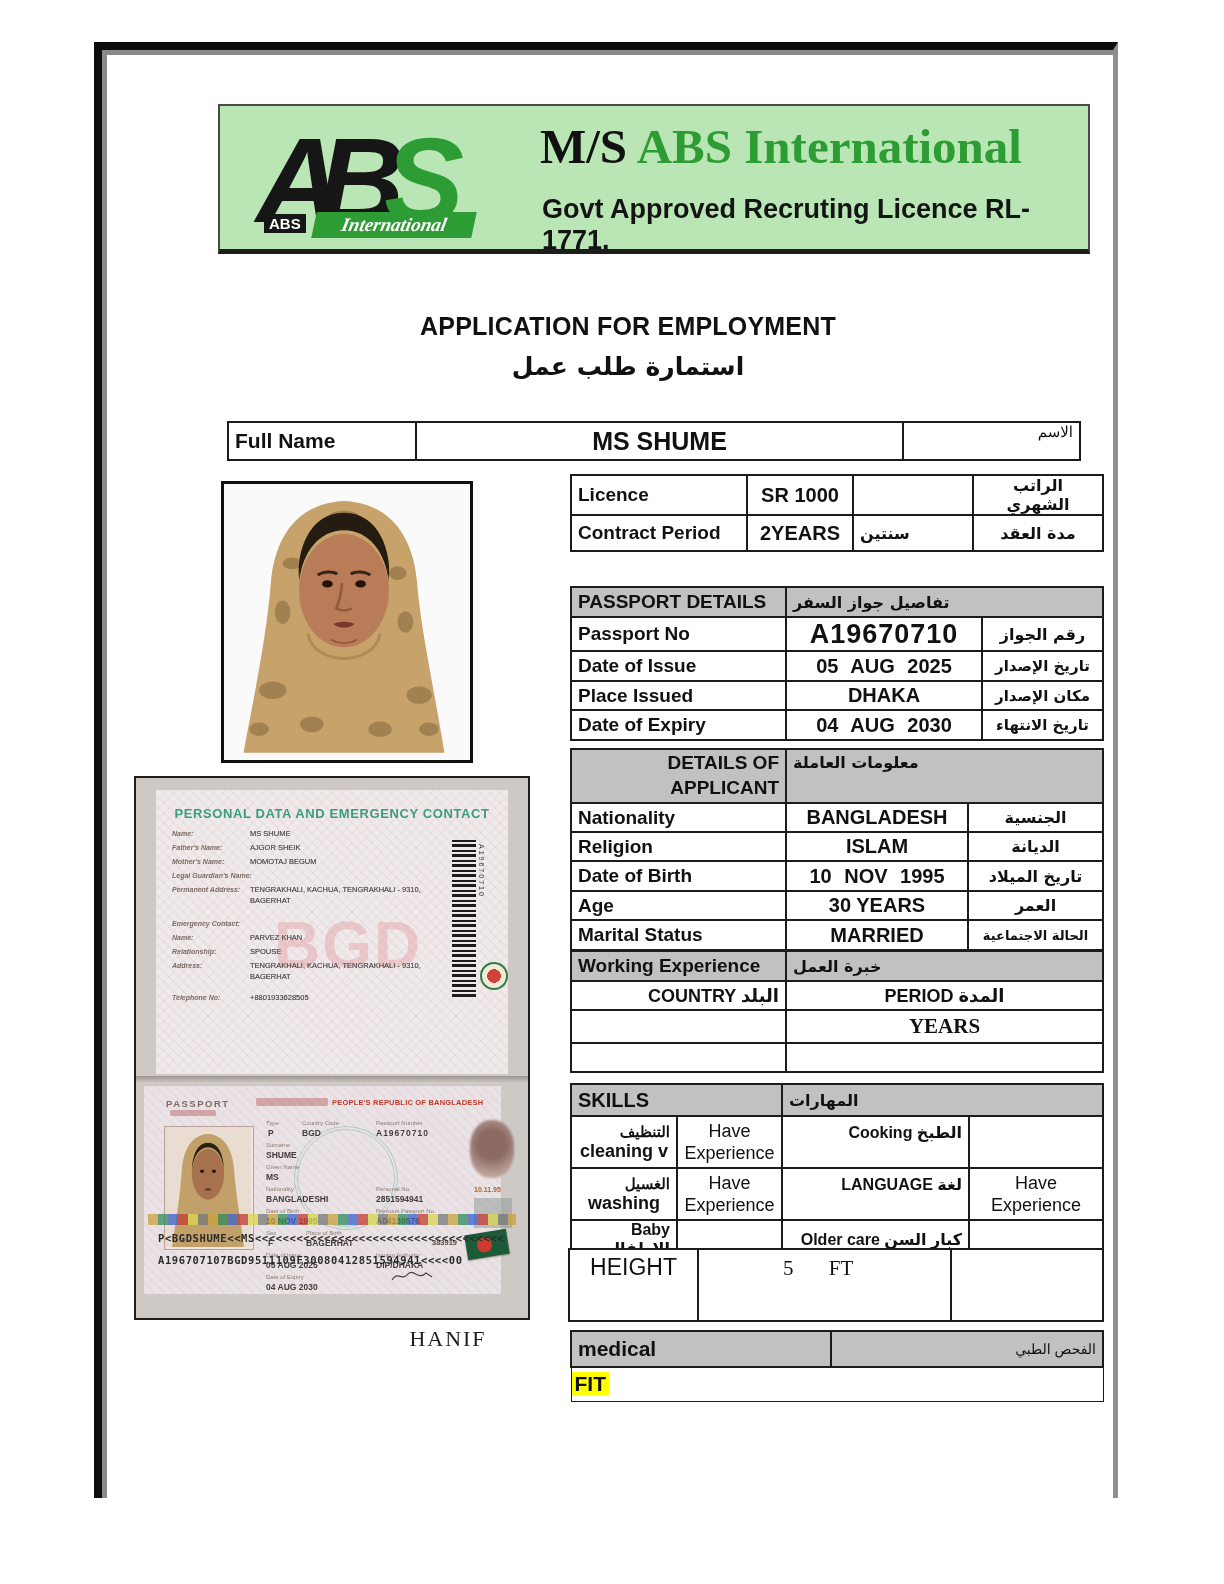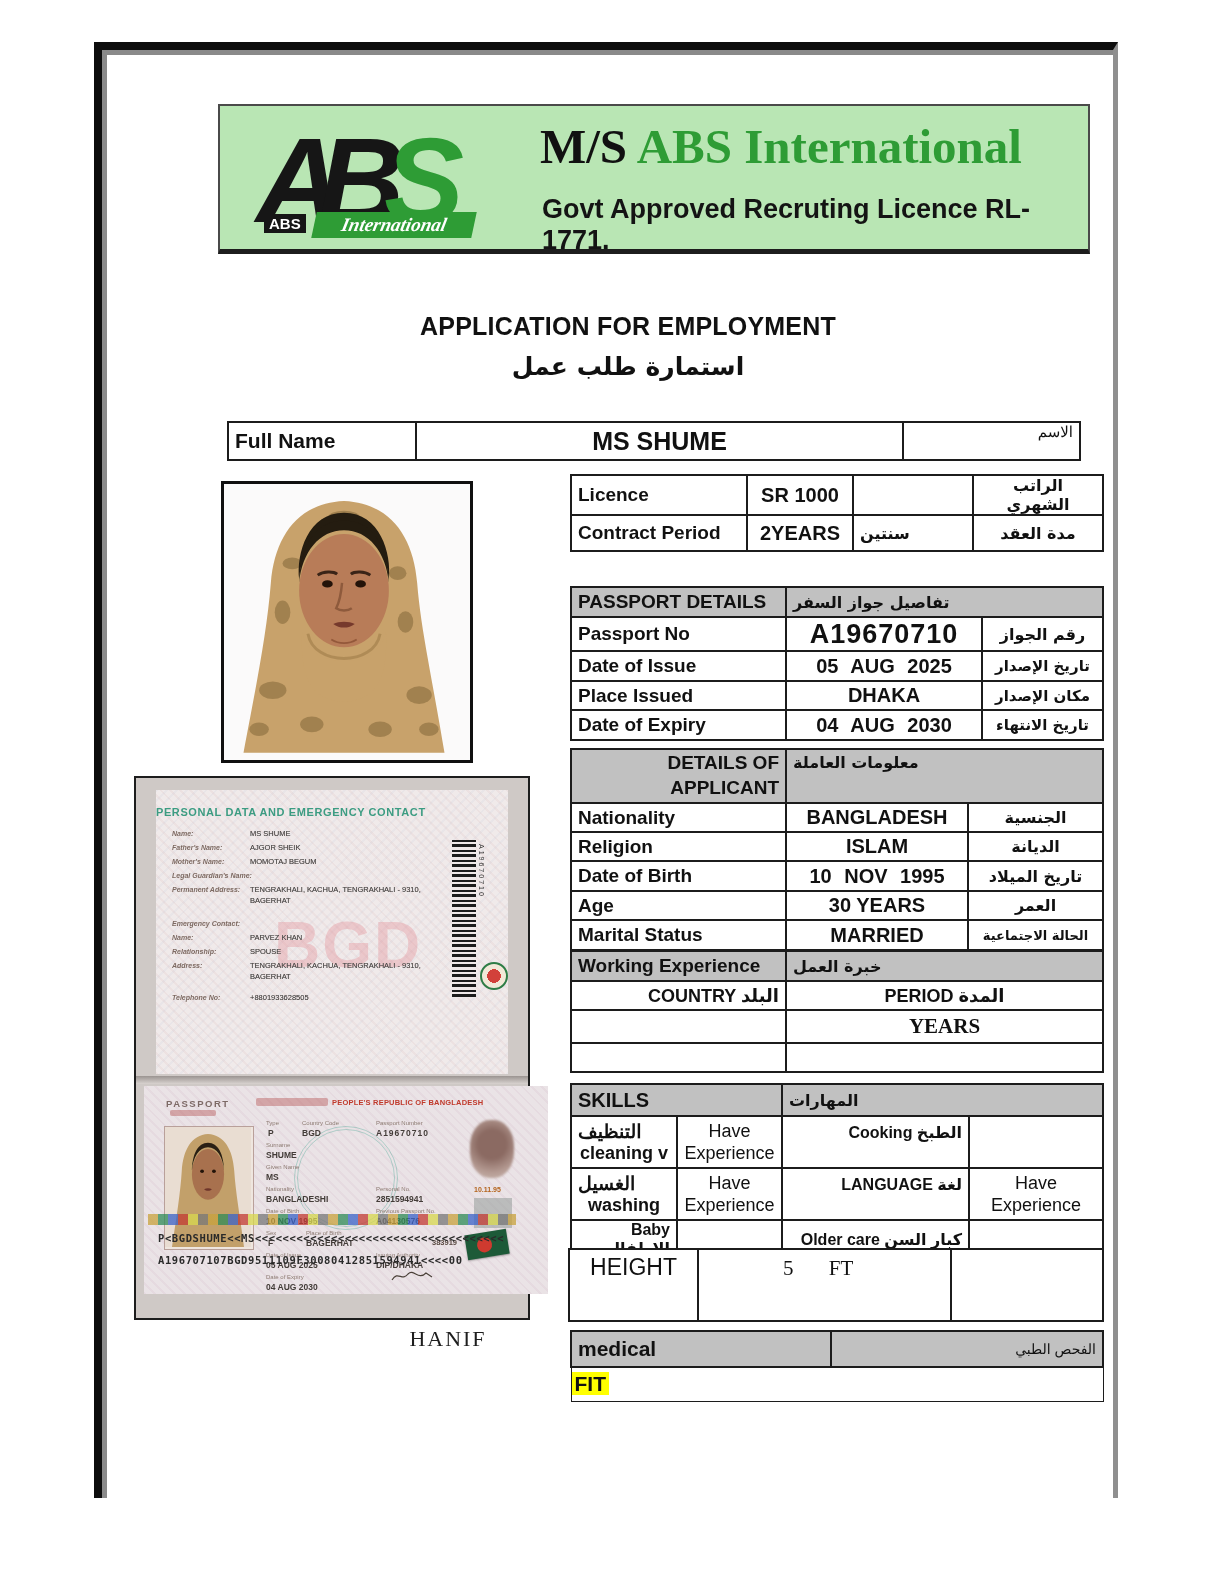--- a/index.html
+++ b/index.html
@@ -43,52 +43,52 @@
   .val{font-weight:bold;font-size:20px;text-align:center;}
   .big{font-size:27px;letter-spacing:1px;}
   .arc{font-family:"DejaVu Sans",sans-serif;font-weight:bold;font-size:16px;text-align:center;direction:rtl;}
   .arr{font-family:"DejaVu Sans",sans-serif;font-weight:bold;font-size:16px;text-align:left;direction:rtl;}
   .wsp{word-spacing:7px;}
   .topright{vertical-align:top !important;text-align:right;font-size:15px;padding-top:2px;}
 
   .fullname-val{font-size:25px;}
   .hdr2{font-weight:bold;font-size:19px;text-align:right;}
   .exp-years{font-family:"Liberation Serif",serif;font-weight:bold;font-size:21px;text-align:center;}
-  .skill-l1{font-family:Liberation Sans, sans-serif;font-weight:bold;font-size:19px;text-align:left;}
+  .skill-l1{font-family:Liberation Sans, sans-serif;font-weight:bold;font-size:15px;text-align:right;}
   .skill-l2{font-weight:bold;font-size:18px;text-align:center;}
   .skill-mid{font-size:18px;text-align:center;line-height:1.25;}
   .skill-c3{font-weight:bold;font-size:16px;text-align:right;font-family:"Liberation Sans","DejaVu Sans",sans-serif;}
   .height-lbl{font-size:23px;text-align:center;vertical-align:top !important;padding-top:4px !important;}
   .height-val{font-family:"Liberation Serif",serif;font-size:21px;vertical-align:top !important;padding-top:6px !important;}
   .fit{background:#ffff00;font-weight:bold;font-size:21px;padding:0 3px;}
   .medical-lbl{font-weight:bold;font-size:21px;}
   .medical-ar{font-family:Liberation Sans, sans-serif;font-size:14px;text-align:right;direction:rtl;}
 
   
   .photo-box{left:221px;top:481px;width:246px;height:276px;border:3px solid #101010;background:#fbfafa;}
 
   
   .scan{left:134px;top:776px;width:392px;height:540px;border:2px solid #1d1d1d;background:#cfc9c6;}
   .p1{position:absolute;left:20px;top:12px;width:352px;height:284px;background:#f0eaea;
       background-image:repeating-linear-gradient(45deg,rgba(205,150,150,.10) 0 2px,transparent 2px 7px),
                        repeating-linear-gradient(-45deg,rgba(150,170,205,.08) 0 2px,transparent 2px 7px);}
-  .p1-title{position:absolute;left:0;top:16px;width:100%;font-size:11px;font-weight:bold;
+  .p1-title{position:absolute;left:0;top:16px;width:100%;text-align:center;font-size:13px;font-weight:bold;
       color:#3c9c82;letter-spacing:.6px;}
   .f-label{position:absolute;font-size:7px;font-weight:bold;font-style:italic;color:#7d6a62;}
   .f-value{position:absolute;font-size:7.5px;color:#4f4a48;text-shadow:0 0 .4px #888;}
   .bgd-mark{position:absolute;left:118px;top:118px;font-size:64px;font-weight:bold;color:rgba(224,122,132,.30);letter-spacing:2px;}
   .barcode{position:absolute;left:296px;top:50px;width:24px;height:158px;
       background:repeating-linear-gradient(180deg,#1c1c1c 0 2px,#efe9e9 2px 4px,#1c1c1c 4px 7px,#efe9e9 7px 10px);}
   .barcode-txt{position:absolute;left:322px;top:54px;font-size:7px;color:#333;writing-mode:vertical-rl;letter-spacing:2px;}
   .emblem{position:absolute;left:324px;top:172px;width:24px;height:24px;border-radius:50%;
       border:2px solid #2e7d46;background:radial-gradient(circle at 50% 50%,#d2413a 0 40%,#f2e9d8 41%);}
   .fold{position:absolute;left:0px;top:298px;width:392px;height:8px;
       background:linear-gradient(180deg,#9b9491,#d8d2cf);}
-  .p2{position:absolute;left:8px;top:308px;width:404px;height:208px;background:#eae3e6;
-      background-image:repeating-linear-gradient(45deg,rgba(190,140,170,.10) 0 2px,transparent 2px 7px);}
+  .p2{position:absolute;left:8px;top:308px;width:316px;height:208px;background:#eae3e6;
+      background-image:repeating-linear-gradient(45deg,rgba(190,140,170,.10) 0 2px,transparent 2px 7px);padding-left:41px;}
   .p2-passport{position:absolute;left:22px;top:12px;font-size:9.5px;font-weight:bold;color:#7d6a66;letter-spacing:1.5px;}
   .p2-header{position:absolute;left:188px;top:12px;font-size:7.5px;font-weight:bold;color:#c0392b;letter-spacing:.2px;}
   .beng{position:absolute;background:rgba(178,72,72,.40);border-radius:2px;filter:blur(.4px);}
   .p2-photo{position:absolute;left:20px;top:40px;width:88px;height:122px;border:1px solid #b9a09a;background:#efe6df;}
   .p2l{position:absolute;font-size:6px;color:#8d7b72;}
   .p2v{position:absolute;font-size:8.5px;font-weight:bold;color:#433c38;}
   .ghost{position:absolute;left:326px;top:34px;width:44px;height:58px;border-radius:45%;
       background:radial-gradient(circle at 50% 42%,#8b6a62 0 35%,#b59b93 70%,#cdbcb4 100%);filter:blur(1px);}
   .stamp{position:absolute;left:330px;top:100px;font-size:7px;color:#b5651d;font-weight:bold;}
   .secbox{position:absolute;left:330px;top:112px;width:38px;height:30px;background:rgba(140,150,145,.5);filter:blur(.6px);}

